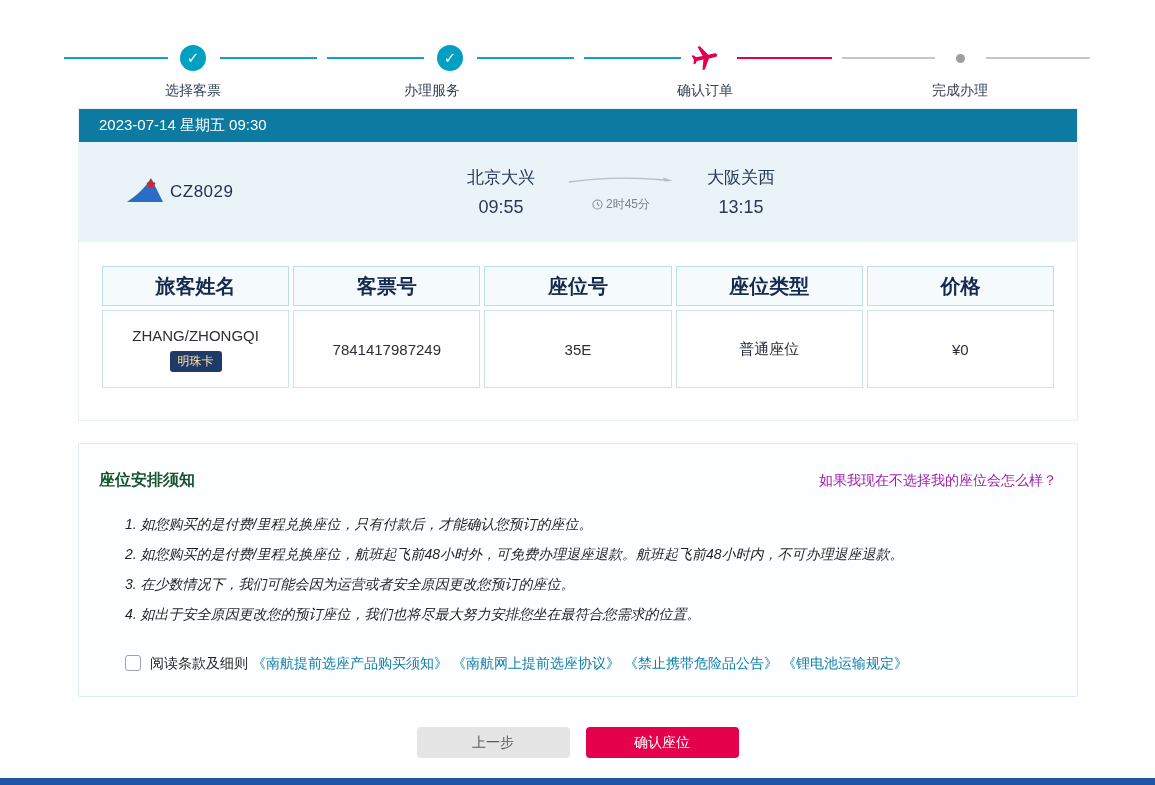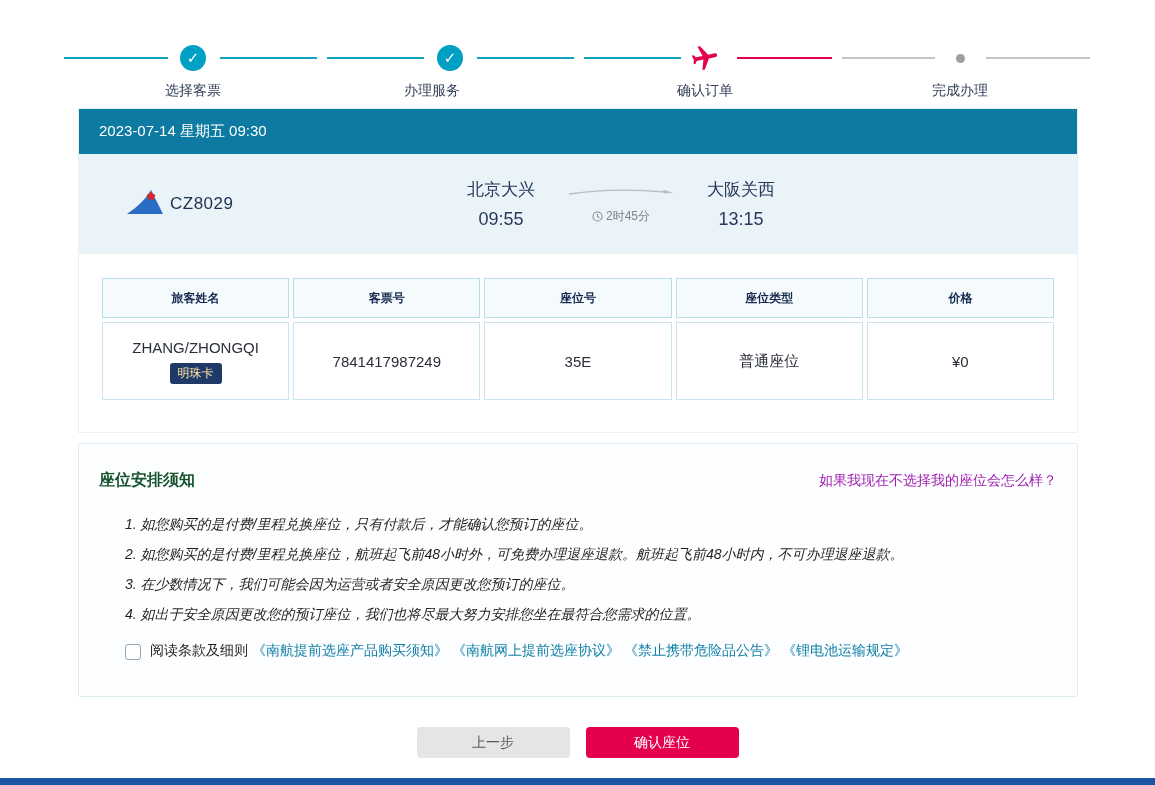--- a/index.html
+++ b/index.html
@@ -19,54 +19,54 @@
   .step-dot { position:absolute; top:36px; width:9px; height:9px; border-radius:50%; background:#9e9e9e; }
   .plane-node { position:absolute; top:22px; left:687px; width:36px; height:36px;
     display:flex; align-items:center; justify-content:center; }
   .plane-node svg { transform:rotate(78deg); }
   .step-label { position:absolute; top:64px; transform:translateX(-50%);
     font-size:14px; color:#36425a; white-space:nowrap; }
 
   
   .flight-card { position:absolute; top:108px; left:78px; width:1000px;
     border:1px solid #e8f1f6; background:#fff; }
-  .flight-header { height:45px; background:#0d7aa1; color:#ffffff; font-size:15px;
+  .flight-header { height:33px; background:#0d7aa1; color:#ffffff; font-size:15px;
     display:flex; align-items:center; padding-left:20px; }
   .flight-body { position:relative; height:100px; background:#e9f3f8; }
   .flight-id { position:absolute; left:45px; top:0; height:100px;
     display:flex; align-items:center; gap:4px; }
   .flight-no { font-size:17px; color:#1e3050; letter-spacing:.5px; }
   .airport-block { position:absolute; width:140px; text-align:center; top:24px; }
   .airport-block .airport { font-size:17px; color:#27395c; }
   .airport-block .time { font-size:18px; color:#27395c; margin-top:8px; }
   .dep { left:352px; }
   .arr { left:592px; }
   .duration-block { position:absolute; left:487px; top:30px; width:110px; text-align:center; }
   .duration-text { margin-top:6px; font-size:12px; color:#7d848c;
     display:flex; align-items:center; justify-content:center; gap:3px; }
 
   
   .table-wrap { padding:20px 19px 28px 19px; background:#fff; }
   table { width:100%; table-layout:fixed; border-collapse:separate; border-spacing:4px; }
   th { height:40px; background:#f5fafc; border:1px solid #badded;
-    font-size:12px; font-weight:bold; color:#16294f; }
+    font-size:20px; font-weight:bold; color:#16294f; }
   td { height:78px; background:#fff; border:1px solid #c8e4ef;
     font-size:15px; color:#2a2f3a; text-align:center; vertical-align:middle; }
   .badge { display:inline-block; margin-top:7px; padding:2px 8px; border-radius:3px;
     background:#1f3a66; color:#ffe2a6; font-size:12px; }
 
   
   .notice-card { position:absolute; top:443px; left:78px; width:1000px; height:254px;
     background:#fdfeff; border:1px solid #dcedf4; border-radius:2px; padding:26px 20px; }
   .notice-head { display:flex; justify-content:space-between; align-items:center; }
   .notice-title { font-size:16px; font-weight:bold; color:#14532d; }
   .notice-question { font-size:14px; color:#a21caf; cursor:pointer; }
   .notice-list { margin-top:18px; margin-left:26px;font-style:italic; }
   .notice-item { font-size:14px; color:#1f1f1f; line-height:30px; }
-  .agree-row { margin-top:13px; margin-left:26px; display:flex; align-items:flex-end; }
+  .agree-row { margin-top:26px; margin-left:26px; display:flex; align-items:flex-start; }
   .checkbox { width:16px; height:16px; border:1px solid #97a6b1; border-radius:3px;
     background:#fff; margin-right:9px; flex:0 0 auto; cursor:pointer; }
   .agree-text { font-size:14px; color:#1f1f1f; }
   .agree-link { font-size:14px; color:#0f7ea6; margin-left:4px; cursor:pointer; }
 
   
   .actions { position:absolute; top:727px; left:0; width:1155px;
     display:flex; justify-content:center; gap:16px; }
   .btn { width:153px; height:31px; border:none; border-radius:4px; font-size:14px; cursor:pointer;
     font-family:inherit; }

